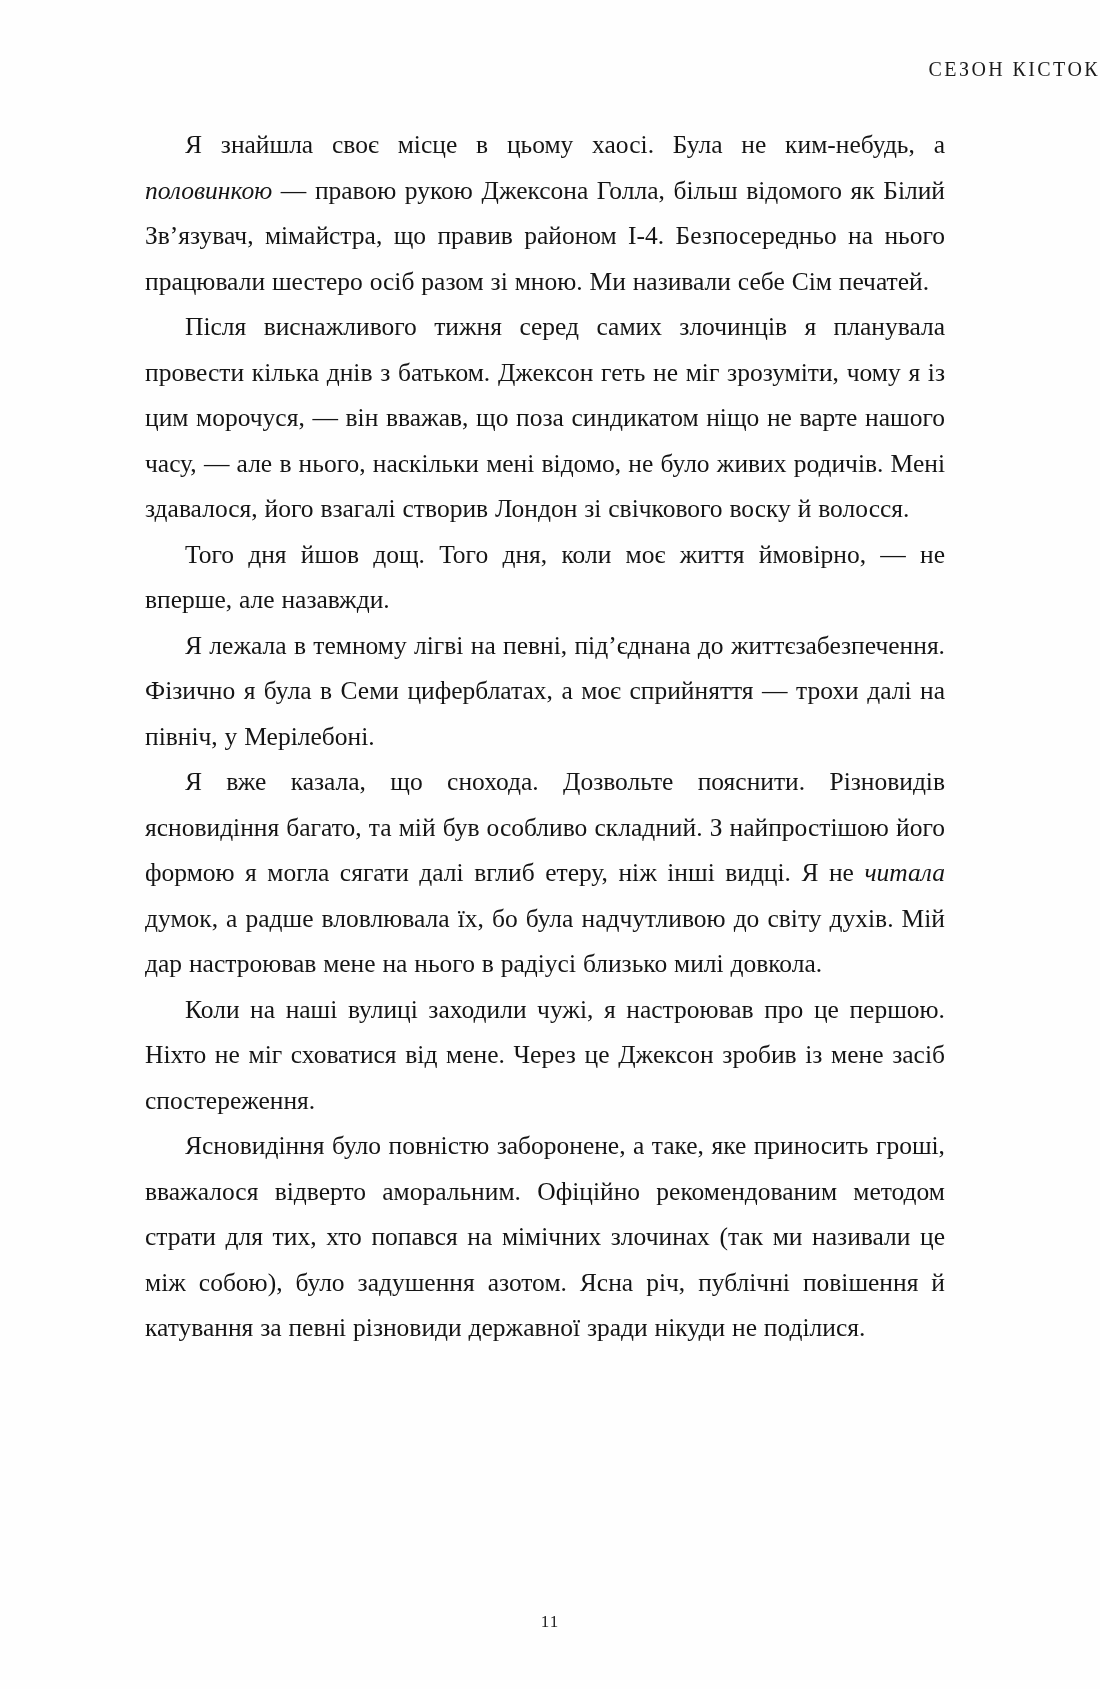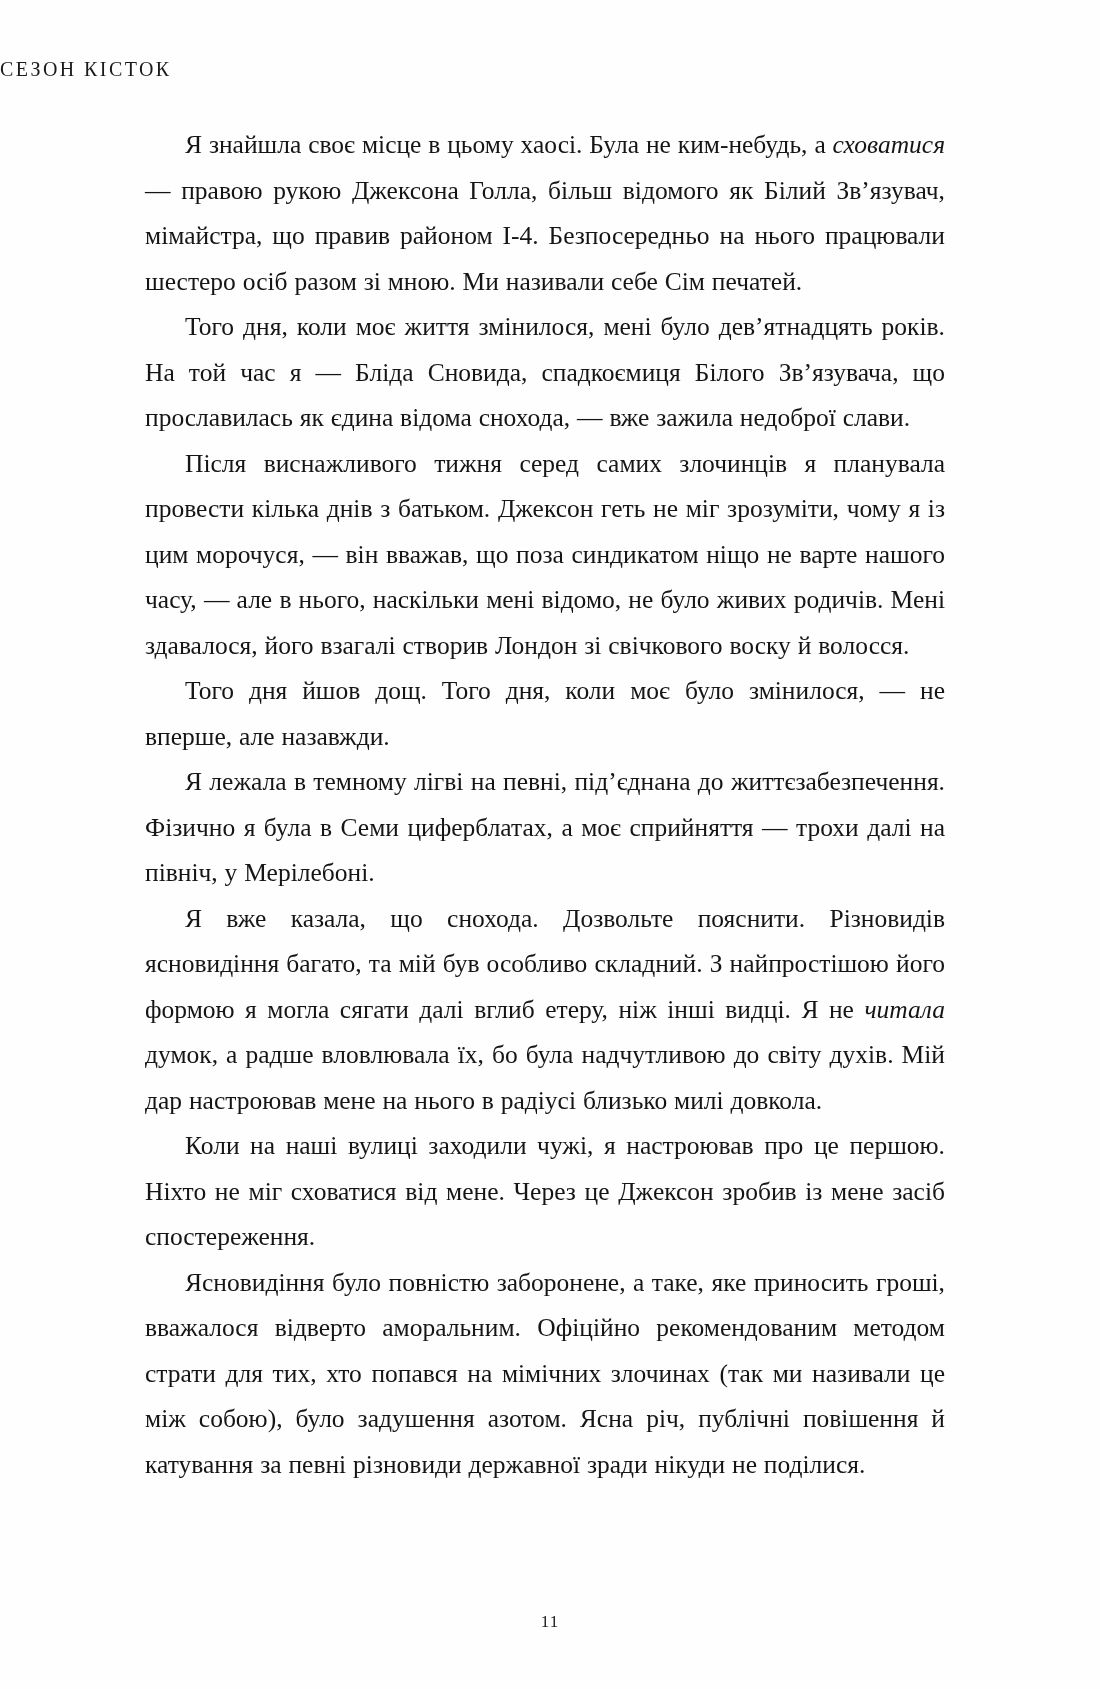--- a/index.html
+++ b/index.html
@@ -23,21 +23,21 @@
     inset: 0;
     background: #fefefe;
   }
 
   
   .running-head {
     position: absolute;
     top: 58px;
     left: 0;
     right: 0;
-    text-align: left;
+    text-align: right;
     font-family: "Liberation Serif", "DejaVu Serif", serif;
     font-size: 20px;
     letter-spacing: 2.4px;
     color: #1b1b1b;
     font-variant: small-caps;
     text-transform: uppercase;
     font-weight: 400;
   }
 
   
@@ -77,24 +77,23 @@
   }
 </style>
 </head>
 <body>
 
 <div class="page">
 
   <div class="running-head">СЕЗОН КІСТОК</div>
 
   <div class="textblock">
-    <p class="para">Я знайшла своє місце в цьому хаосі. Була не ким-небудь, а <em>сховатися</em> — правою рукою Джексона Голла, більш відомого як Білий Зв’язувач, мімайстра, що правив районом I-4. Безпосередньо на нього працювали шестеро осіб разом зі мною. Ми називали себе Сім печатей.</p>
-    <p class="para">Того дня, коли моє життя змінилося, мені було дев’ятнадцять років. На той час я — Бліда Сновида, спадкоємиця Білого Зв’язувача, що прославилась як єдина відома снохода, — вже зажила недоброї слави.</p>
+    <p class="para">Я знайшла своє місце в цьому хаосі. Була не ким-небудь, а <em>половинкою</em> — правою рукою Джексона Голла, більш відомого як Білий Зв’язувач, мімайстра, що правив районом I-4. Безпосередньо на нього працювали шестеро осіб разом зі мною. Ми називали себе Сім печатей.</p>
     <p class="para">Після виснажливого тижня серед самих злочинців я планувала провести кілька днів з батьком. Джексон геть не міг зрозуміти, чому я із цим морочуся, — він вважав, що поза синдикатом ніщо не варте нашого часу, — але в нього, наскільки мені відомо, не було живих родичів. Мені здавалося, його взагалі створив Лондон зі свічкового воску й волосся.</p>
-    <p class="para">Того дня йшов дощ. Того дня, коли моє було змінилося, — не вперше, але назавжди.</p>
+    <p class="para">Того дня йшов дощ. Того дня, коли моє життя ймовірно, — не вперше, але назавжди.</p>
     <p class="para">Я лежала в темному лігві на певні, під’єднана до життєзабезпечення. Фізично я була в Семи циферблатах, а моє сприйняття — трохи далі на північ, у Мерілебоні.</p>
     <p class="para">Я вже казала, що сноходa. Дозвольте пояснити. Різновидів ясновидіння багато, та мій був особливо складний. З найпростішою його формою я могла сягати далі вглиб етеру, ніж інші видці. Я не <em>читала</em> думок, а радше вловлювала їх, бо була надчутливою до світу духів. Мій дар настроював мене на нього в радіусі близько милі довкола.</p>
     <p class="para">Коли на наші вулиці заходили чужі, я настроював про це першою. Ніхто не міг сховатися від мене. Через це Джексон зробив із мене засіб спостереження.</p>
     <p class="para">Ясновидіння було повністю заборонене, а таке, яке приносить гроші, вважалося відверто аморальним. Офіційно рекомендованим методом страти для тих, хто попався на мімічних злочинах (так ми називали це між собою), було задушення азотом. Ясна річ, публічні повішення й катування за певні різновиди державної зради нікуди не поділися.</p>
   </div>
 
   <div class="folio">11</div>
 
 </div>
 

